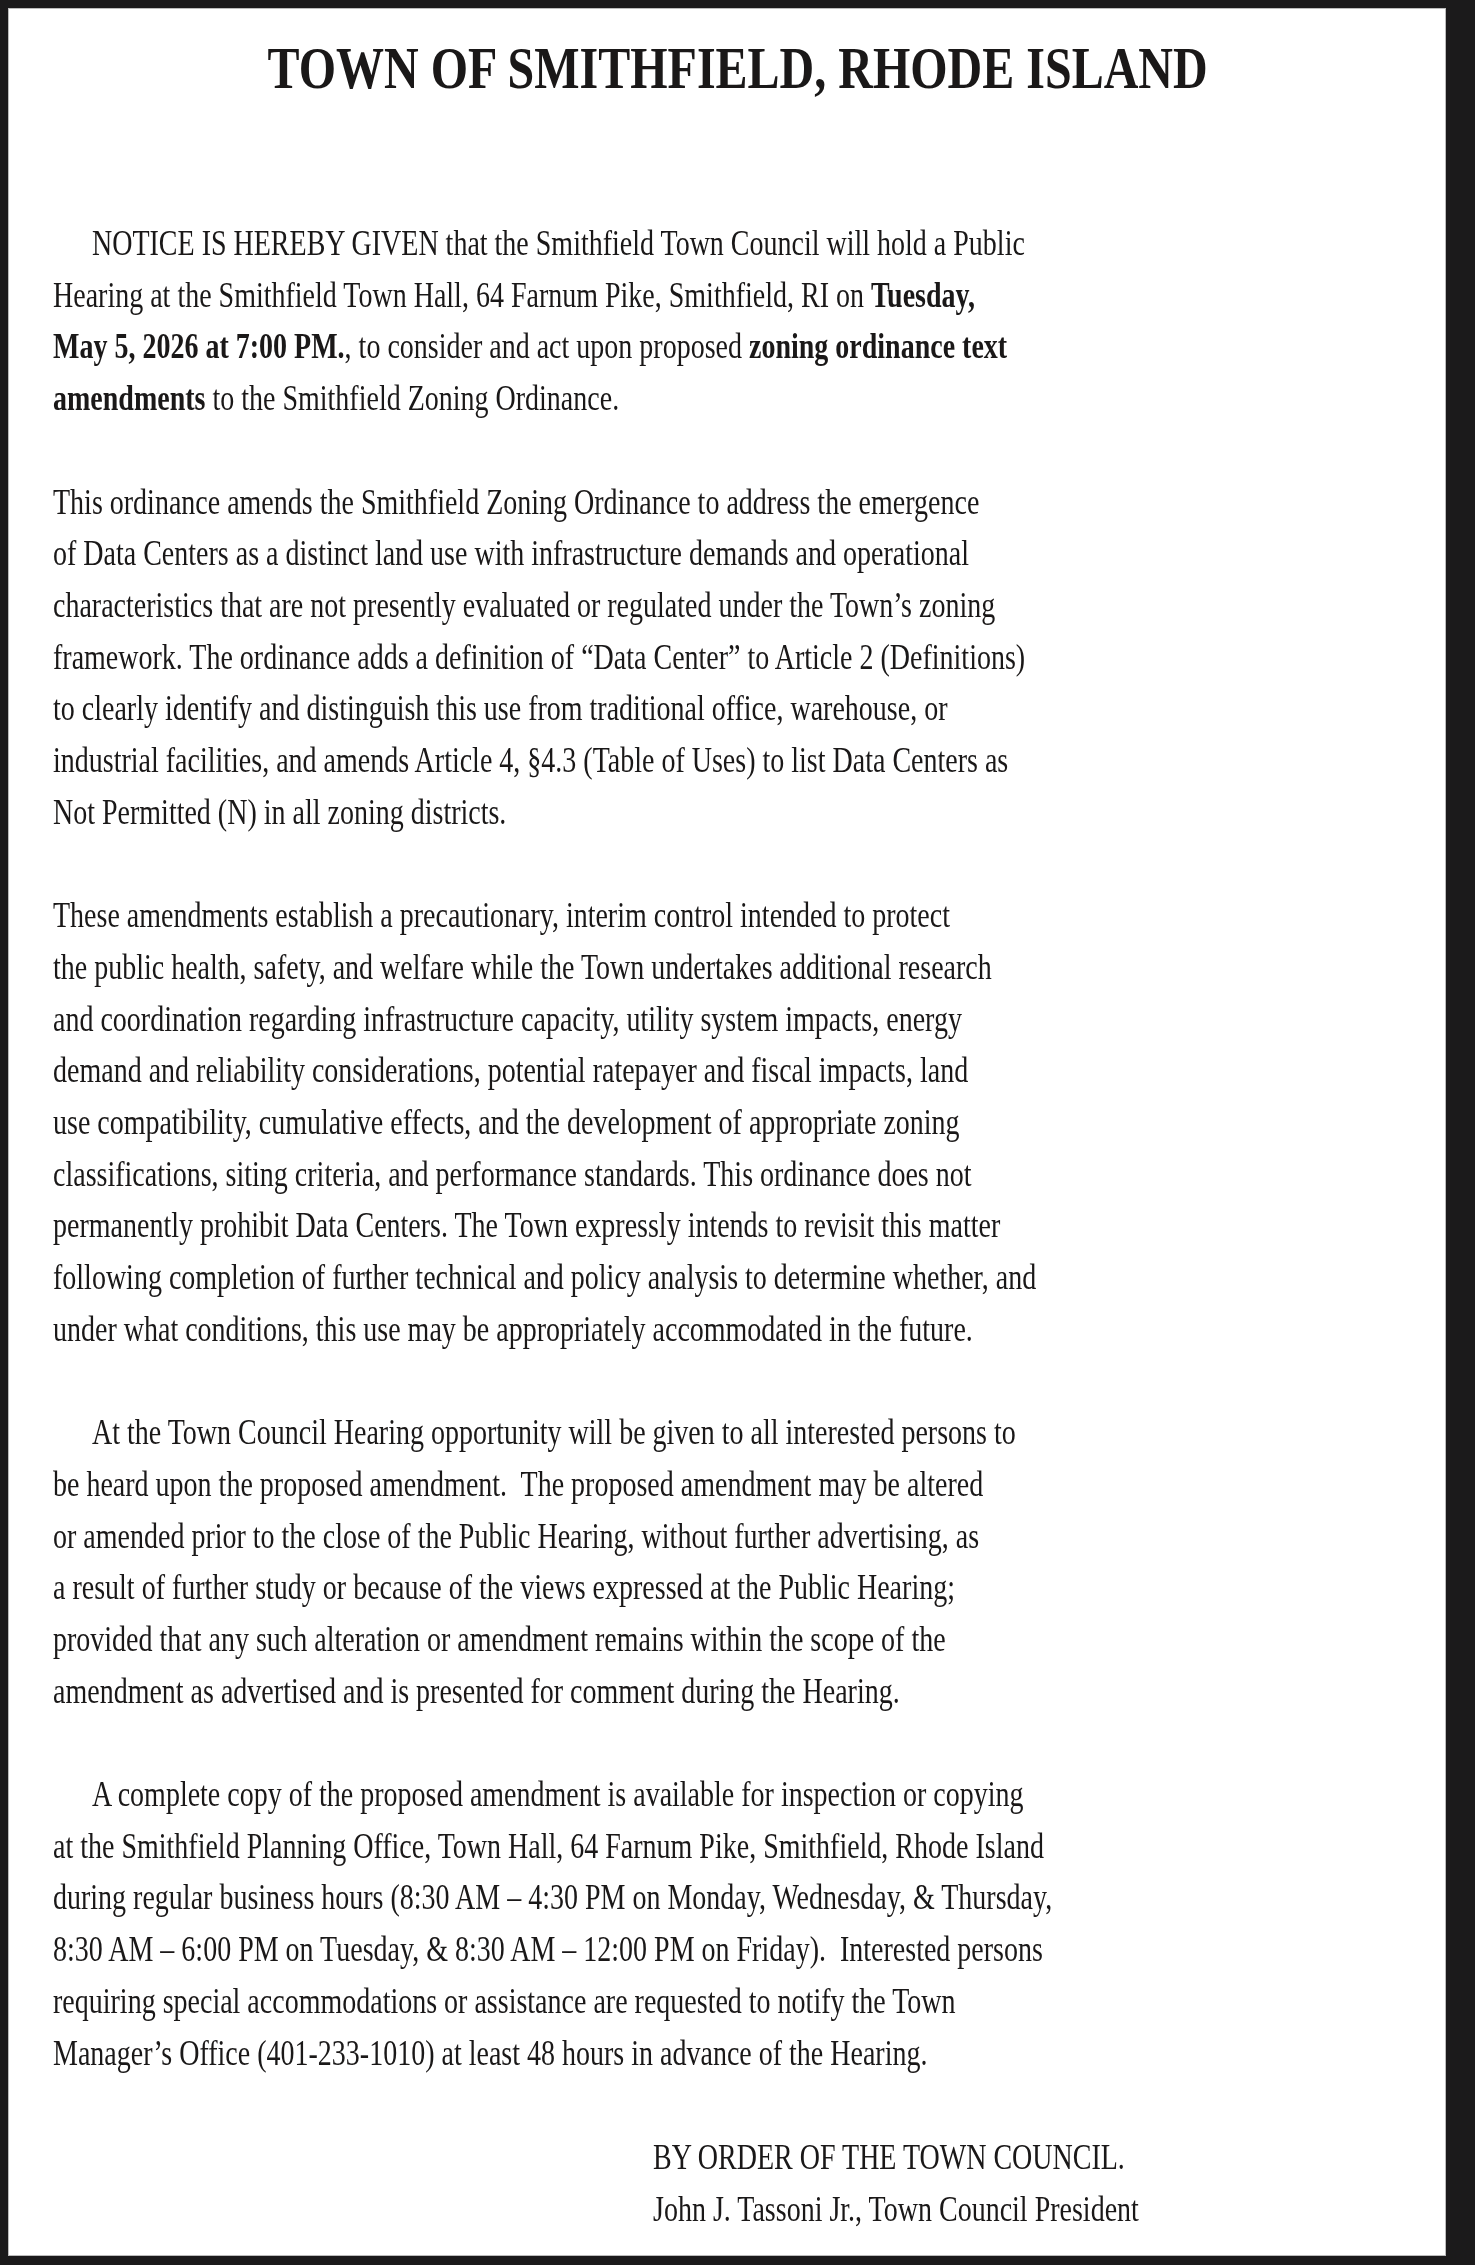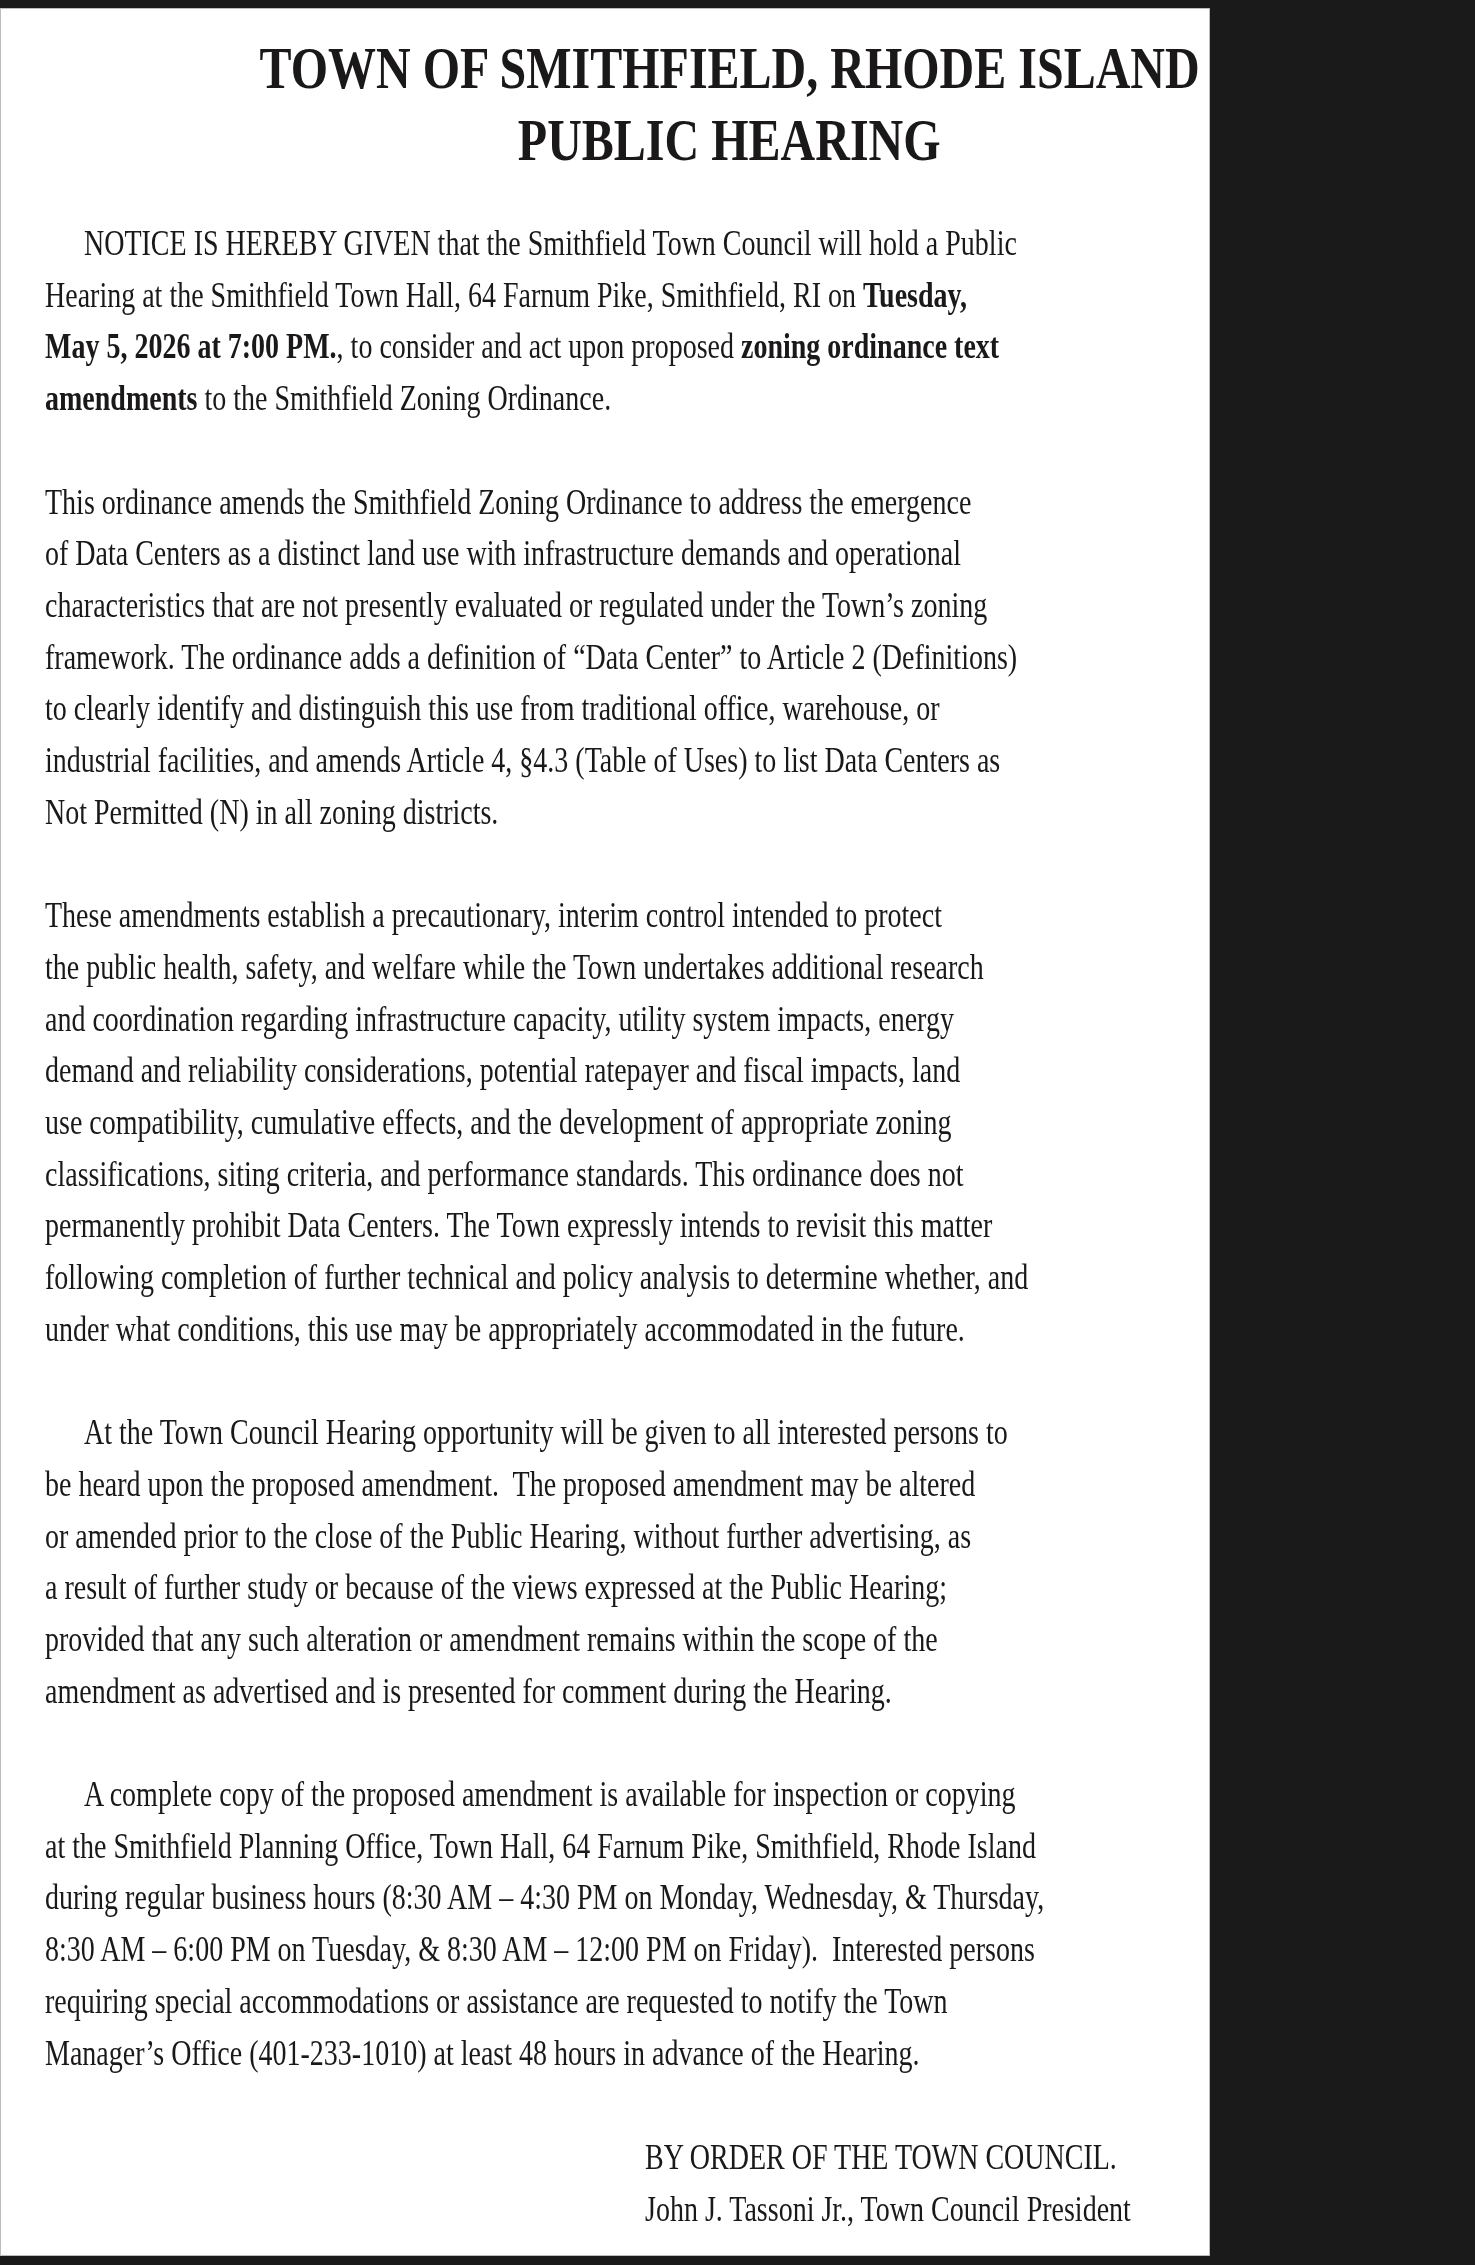--- a/index.html
+++ b/index.html
@@ -1,18 +1,18 @@
 <!DOCTYPE html>
 <html><head>
 <meta charset="utf-8">
 <style>
   html, body { margin: 0; padding: 0; background: #1b1a1b; }
   body { width: 1475px; height: 2265px; position: relative; overflow: hidden; }
   .page {
-    position: absolute; left: 0; top: 8px; width: 1210px; height: 2248px;
+    position: absolute; left: 8px; top: 8px; width: 1438px; height: 2248px;
     background: #ffffff;
     box-shadow: inset 0 0 0 1px #bcbcbc;
   }
   .title-line {
     position: absolute; left: 0; width: 1459px; text-align: center;
     font-family: "Liberation Serif", "DejaVu Serif", serif;
     font-weight: bold; font-size: 60px; line-height: 60px; color: #1a1818;
     white-space: nowrap;
   }
   .title-line span.inner { display: inline-block; transform: scaleX(0.80); transform-origin: center; }
@@ -26,23 +26,20 @@
   .line.indent { left: 84px; }
   .line b { font-weight: bold; }
   .sig { left: 645px; }
 </style>
 </head>
 <body>
 
 <div class="page">
   <div class="title-line" style="top:30px;">
     <span class="inner">TOWN OF SMITHFIELD, RHODE ISLAND</span>
-  </div>
-  <div class="title-line" style="top:102px;">
-    <span class="inner">PUBLIC HEARING</span>
   </div>
 
   <div id="body-text">
       <div>
         <div class="line indent" style="top: 214px;"><span>NOTICE IS HEREBY GIVEN that the Smithfield Town Council will hold a Public</span></div>
         <div class="line" style="top: 265.7px;"><span>Hearing at the Smithfield Town Hall, 64 Farnum Pike, Smithfield, RI on </span><b>Tuesday,</b></div>
         <div class="line" style="top: 317.4px;"><b>May 5, 2026 at 7:00 PM.</b><span>, to consider and act upon proposed </span><b>zoning ordinance text</b></div>
         <div class="line" style="top: 369.1px;"><b>amendments</b><span> to the Smithfield Zoning Ordinance.</span></div>
       </div>
       <div>

